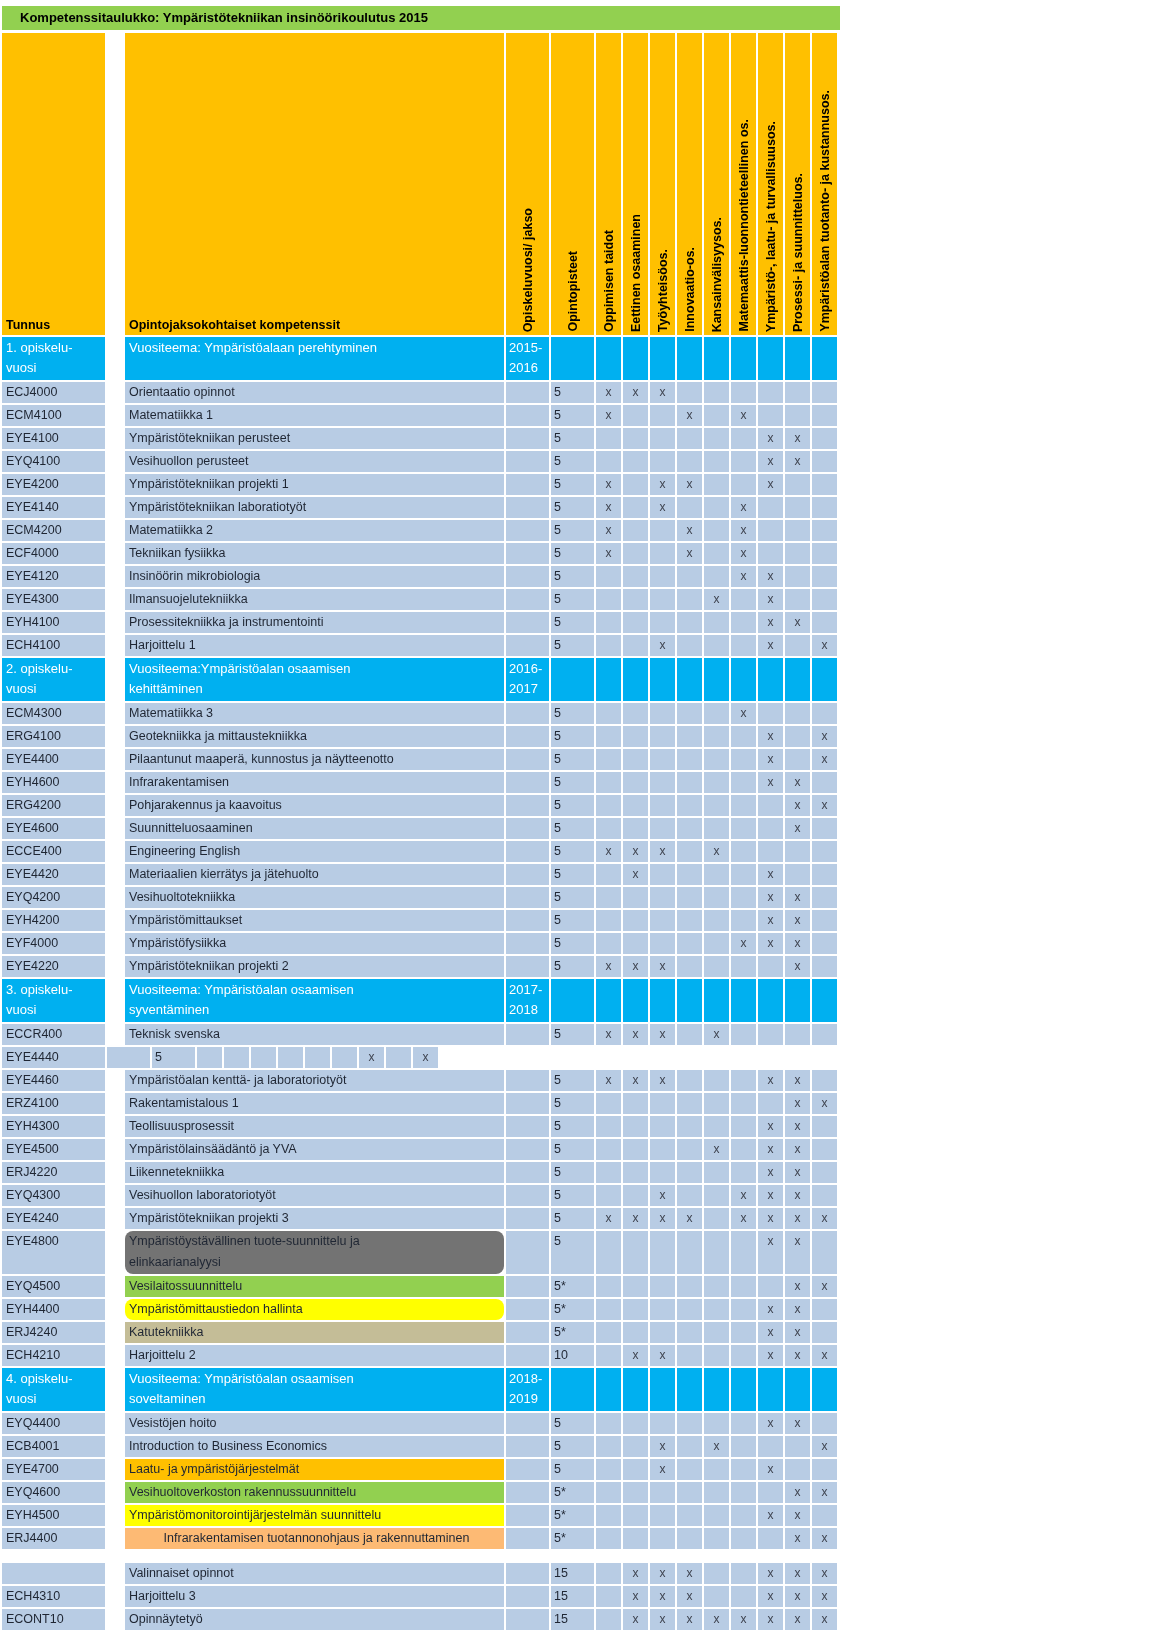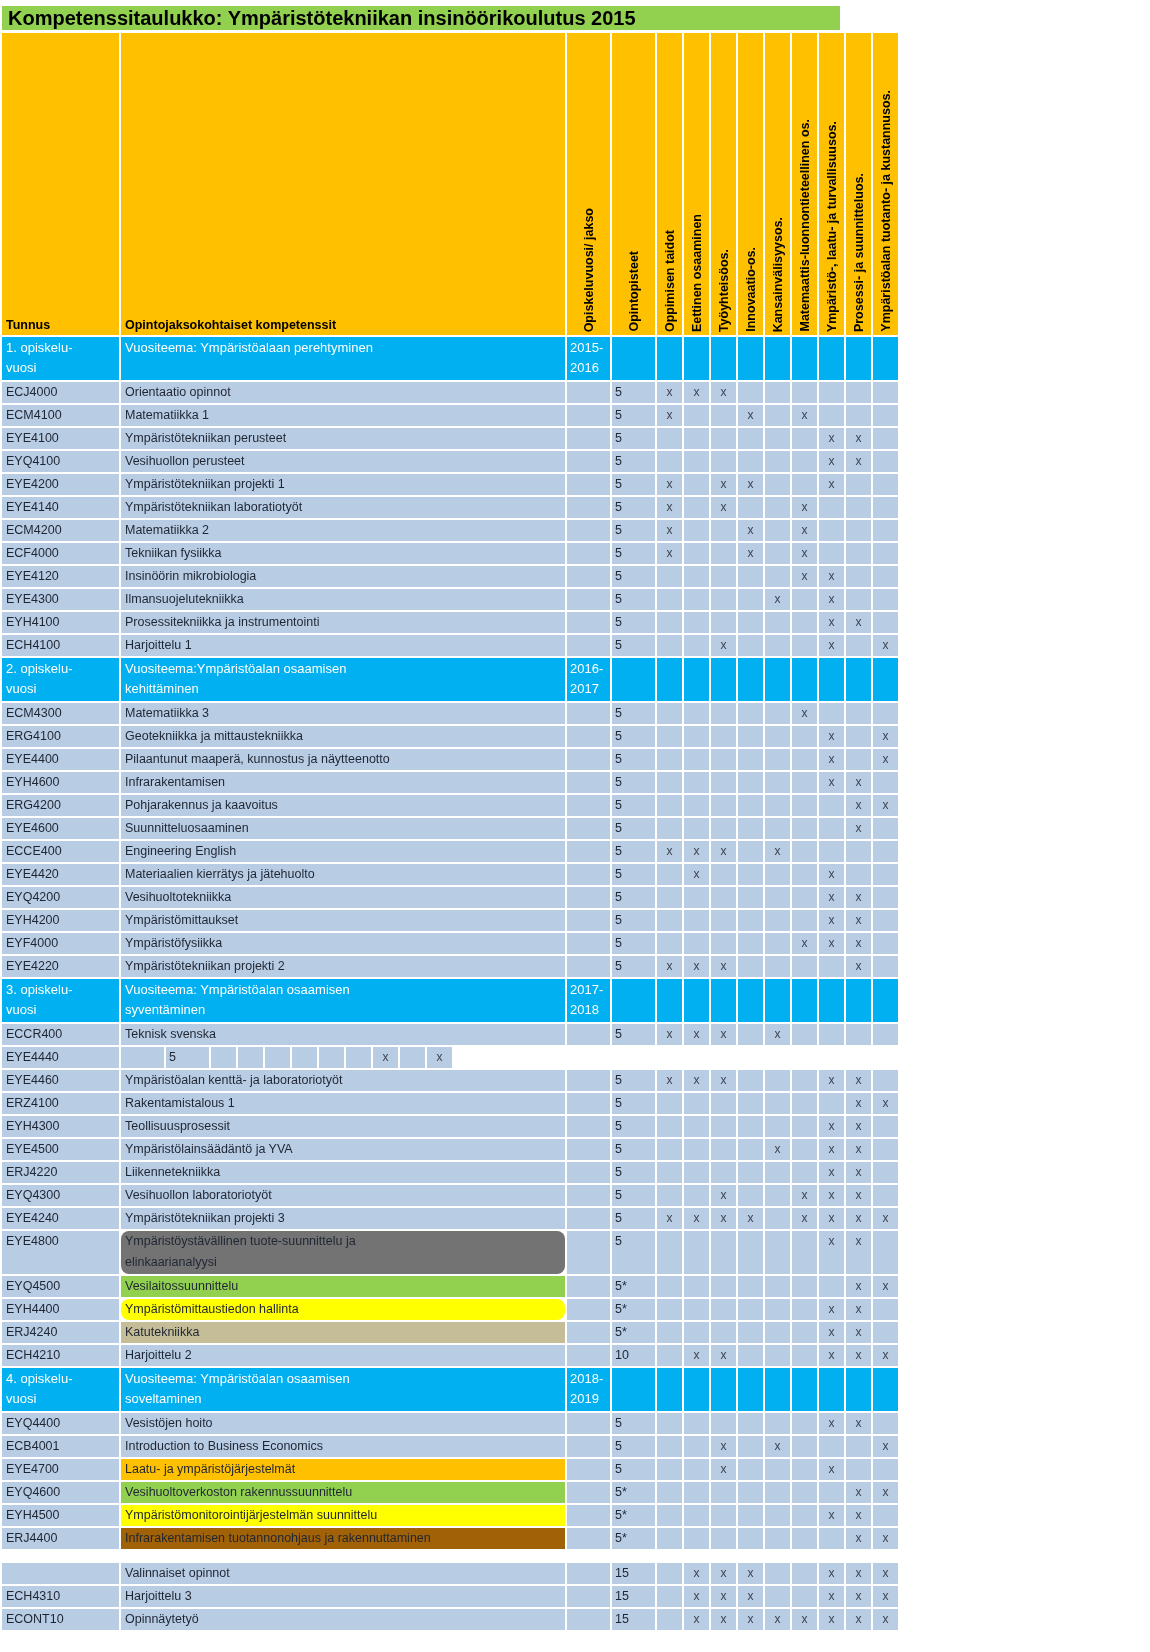--- a/index.html
+++ b/index.html
@@ -9,35 +9,35 @@
     font-family: "Liberation Sans", "DejaVu Sans", sans-serif;
     color: var(--text-dark, #1F2633);
     overflow: hidden;
   }
   .sheet { padding: 6px 0 0 2px; }
   .tbl { width: 838px; }
 
   .title-bar {
     width: 838px; height: 24px; line-height: 24px;
     background: var(--title-green, #92D050);
-    color: #000; font-weight: bold; font-size: 20px;
-    padding-left: 6px; margin-bottom: 3px;
+    color: #000; font-weight: bold; font-size: 13px;
+    padding-left: 18px; margin-bottom: 3px;
     white-space: nowrap; overflow: hidden;
   }
 
   .row { display: flex; margin-bottom: 2px; }
   .cell {
     flex: none; background: var(--row-blue, #B8CCE4);
     height: 21px; line-height: 21px; font-size: 12.5px;
     overflow: hidden; margin-right: 2px;
   }
   .cell:last-child { margin-right: 0; }
 
-  .c-code { width: 117px; padding-left: 4px; }
-  .c-name { width: 444px; padding-left: 4px; white-space: pre-line; }
+  .c-code { width: 103px; padding-left: 4px; }
+  .c-name { width: 379px; padding-left: 4px; white-space: pre-line; margin-left: 18px; }
   .c-year { width: 43px; padding-left: 3px; }
   .c-cred { width: 43px; padding-left: 3px; }
   .c-mark { width: 25px; text-align: center; color: var(--mark-color, #3F4450); font-size: 12px; }
 
   
   .header-row .cell { background: var(--header-orange, #FFC000); height: 302px; }
   .hdr-label {
     display: flex; align-items: flex-end;
     font-weight: bold; font-size: 12.5px; line-height: 15px;
     padding-bottom: 2px; color: #000;
@@ -823,21 +823,21 @@
           <div class="cell c-mark"></div>
           <div class="cell c-mark"></div>
           <div class="cell c-mark"></div>
           <div class="cell c-mark"></div>
           <div class="cell c-mark">x</div>
           <div class="cell c-mark">x</div>
           <div class="cell c-mark"></div>
         </div>
         <div class="row">
           <div class="cell c-code">ERJ4400</div>
-          <div class="cell c-name" style="background-color: #a16207;">Infrarakentamisen tuotannonohjaus ja rakennuttaminen</div>
+          <div class="cell c-name" style="background-color: #fdba74; text-align: center;">Infrarakentamisen tuotannonohjaus ja rakennuttaminen</div>
           <div class="cell c-year"></div>
           <div class="cell c-cred">5*</div>
           <div class="cell c-mark"></div>
           <div class="cell c-mark"></div>
           <div class="cell c-mark"></div>
           <div class="cell c-mark"></div>
           <div class="cell c-mark"></div>
           <div class="cell c-mark"></div>
           <div class="cell c-mark"></div>
           <div class="cell c-mark">x</div>

